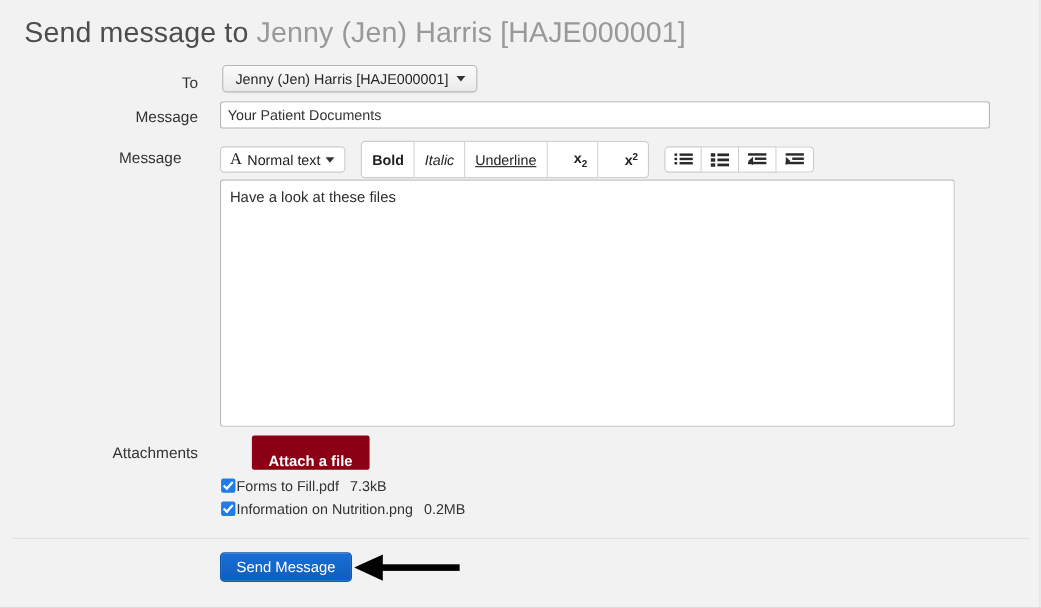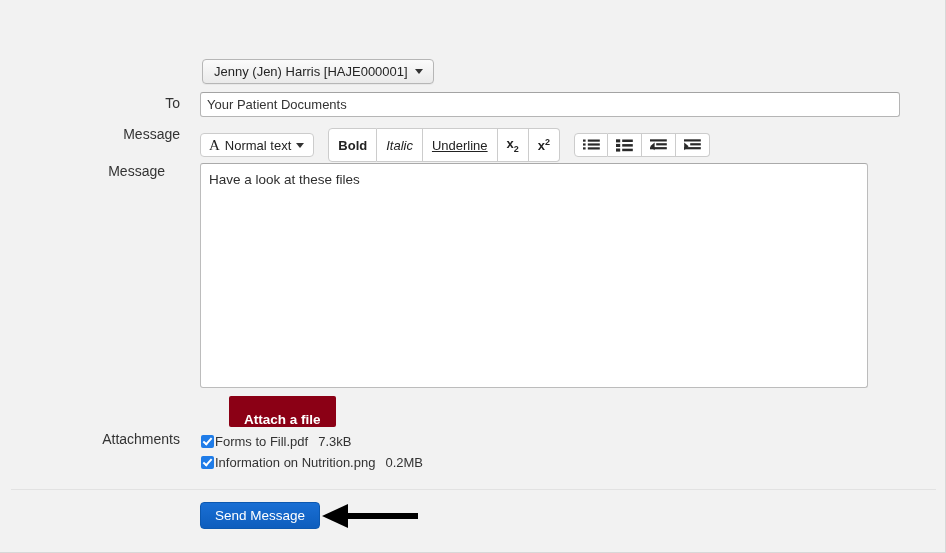--- a/index.html
+++ b/index.html
@@ -30,21 +30,20 @@
   }
   .page-title .recipient { color: #999999; }
 
   
   .form-label {
     position: absolute;
     width: 160px;
     text-align: right;
     font-size: 14px;
     color: #333333;
-    margin-top: 28px;
   }
   .label-to       { left: 20px; top: 67px; }
   .label-subject  { left: 20px; top: 98px; }
   .label-message  { left: 5px; top: 135px; }
   .label-attach   { left: 20px; top: 403px; }
 
   
   .to-dropdown {
     position: absolute;
     left: 202px; top: 59px;
@@ -126,21 +125,21 @@
     font-size: 15px;
     font-weight: 400;
     color: #222;
     line-height: 1;
     position: relative;
     top: 0px;
   }
   .lbl-bold { font-weight: bold; }
   .lbl-italic { font-style: italic; }
   .lbl-underline { text-decoration: underline; }
-  .lbl-sub, .lbl-sup { font-weight: bold; font-size: 13px; }
+  .lbl-sub, .lbl-sup { font-weight: bold; font-size: 13px; margin-left: 15px; }
   .lbl-sub sub { font-size: 9px; font-weight: bold; }
   .lbl-sup sup { font-size: 9px; font-weight: bold; }
   .tbtn.icon-btn { min-width: 34px; padding: 0 6px; }
 
   
   .listicon { display: block; }
 
   
   .message-area {
     position: absolute;
@@ -244,20 +243,24 @@
     position: absolute;
     left: 322px; top: 503px;
     width: 96px; height: 26px;
   }
 </style>
 </head>
 <body>
 
 <div id="page">
 
+  <div class="page-title">
+    <span>Send message to</span>
+    <span class="recipient">Jenny (Jen) Harris [HAJE000001]</span>
+  </div>
 
   <div class="form-label label-to">To</div>
   <div class="to-dropdown">
     <span>Jenny (Jen) Harris [HAJE000001]</span>
     <span class="caret"></span>
   </div>
 
   <div class="form-label label-subject">Message</div>
   <input class="subject-input" type="text" placeholder="" value="Your Patient Documents" style="">
 

